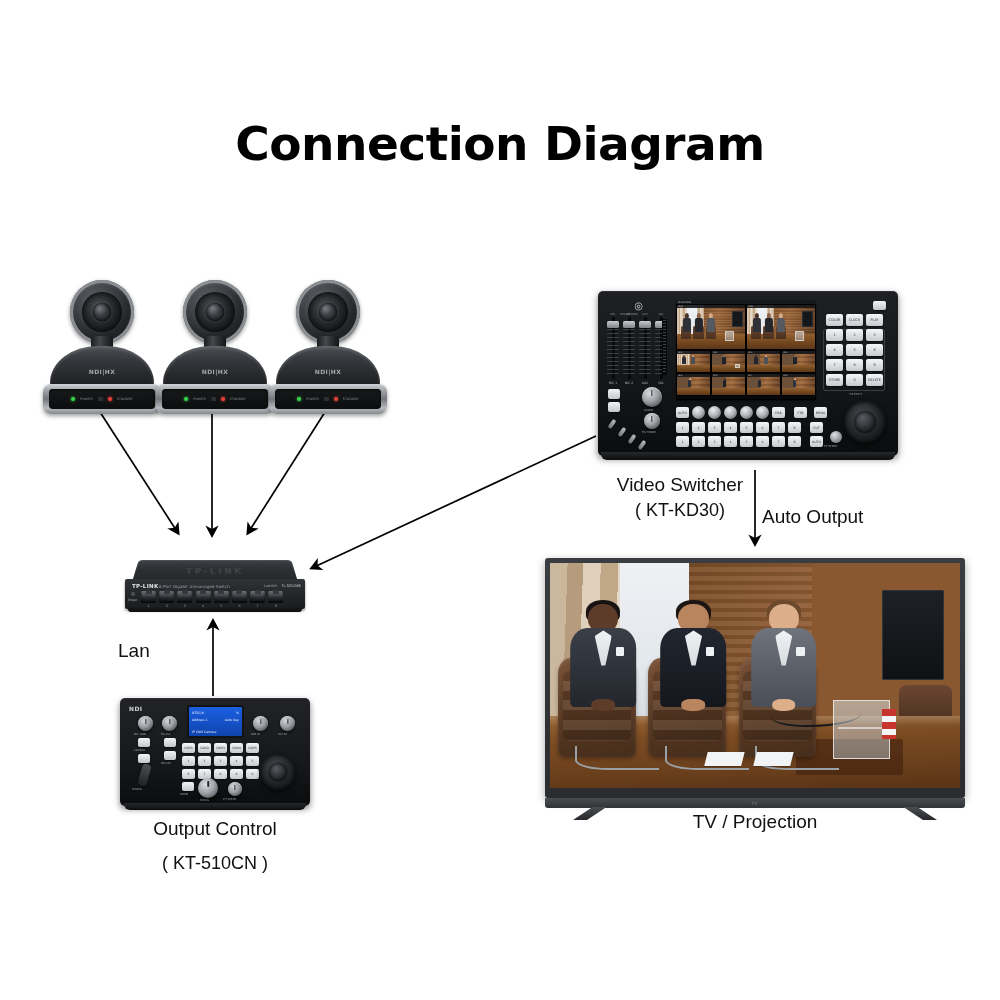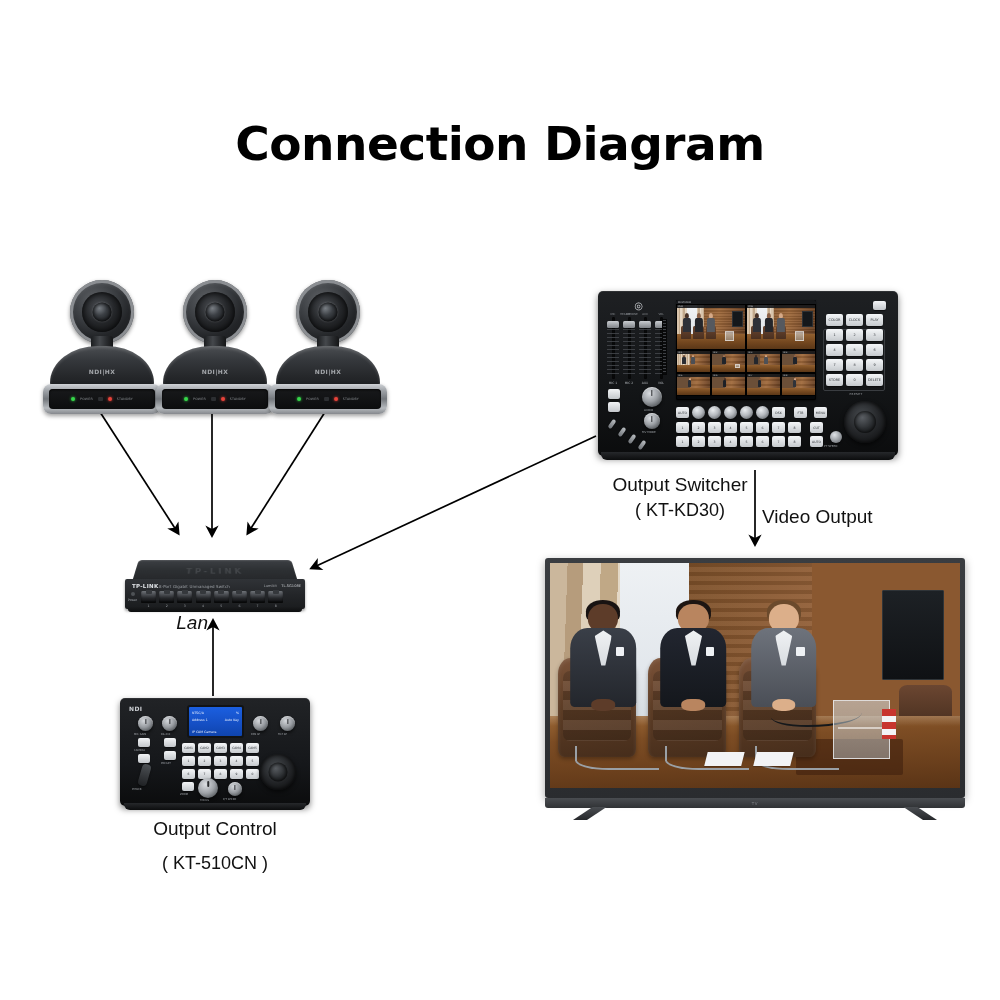--- a/index.html
+++ b/index.html
@@ -710,21 +710,21 @@
         <span>4</span>
         <span>5</span>
         <span>6</span>
         <span>7</span>
         <span>8</span>
       </div>
     </div>
     <div class="sw-foot"></div>
   </div>
 
-  <div class="abs label" style="left:118px; top:604px; width:90px; text-align:right;font-style:italic;">Lan</div>
+  <div class="abs label" style="left:118px; top:632px; width:90px; text-align:left;">Lan</div>
 
   <div class="abs" id="switcher" style="left:598px; top:283px;">
     <div class="vs-body"></div>
 
     <div class="vs-faders">
       <div class="vs-hp">◎</div>
       <div class="vs-hp-t">HEADPHONE</div>
 
       <div class="fader-row">
         <div class="fader">
@@ -997,24 +997,24 @@
       </div>
     </div>
 
     <div class="vs-joy"></div>
     <div class="vs-smallknob"></div>
     <div class="knob-t" style="left:226px; top:153px;">PT SPEED</div>
 
     <div class="vs-base"></div>
   </div>
 
-  <div class="abs label" style="left:600px; top:466px; width:160px;">Output Switcher</div>
+  <div class="abs label" style="left:600px; top:466px; width:160px;">Video Switcher</div>
   <div class="abs label sub" style="left:600px; top:492px; width:160px;">( KT-KD30)</div>
 
-  <div class="abs label" style="left:762px; top:498px; width:150px; text-align:left;">Video Output</div>
+  <div class="abs label" style="left:762px; top:498px; width:150px; text-align:left;">Auto Output</div>
 
   <div class="abs" id="controller" style="left:120px; top:690px;">
     <div class="cc-body"></div>
     <div class="cc-brand">NDI</div>
 
     <div class="cc-lcd">
       <div class="lcd-line" style="top:4px;">NTSC/A</div>
       <div class="lcd-right" style="top:4px;">%</div>
       <div class="lcd-line" style="top:11px;">Address 1</div>
       <div class="lcd-right" style="top:11px;">Auto Key</div>
@@ -1126,14 +1126,15 @@
         </div>
       </div>
     </div>
     <div class="tv-chin">
       <div class="tv-logo">TV</div>
     </div>
     <div class="tv-leg l"></div>
     <div class="tv-leg r"></div>
   </div>
 
+  <div class="abs label" style="left:635px; top:803px; width:240px;">TV / Projection</div>
 
 </div>
 
 </body></html>

